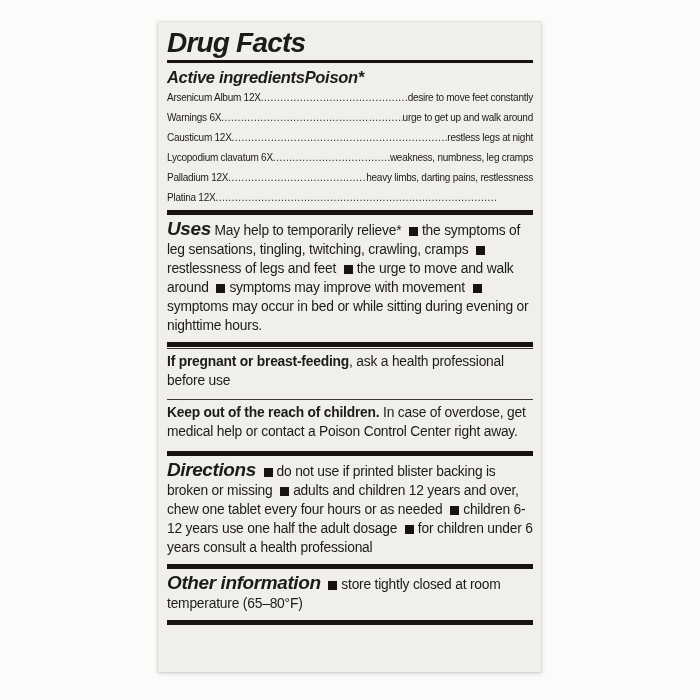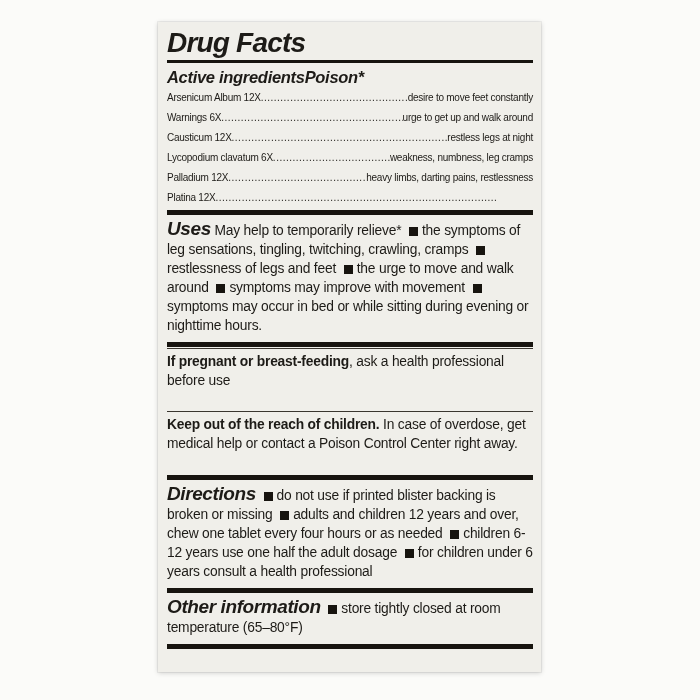--- a/index.html
+++ b/index.html
@@ -70,21 +70,21 @@
   }
   .ing-purpose { flex: 0 0 auto; text-align: right; }
 
   .sec {
     margin: 0;
     padding: 4px 0 5px;
     font-size: 13.8px;
     line-height: 19px;
     letter-spacing: -0.2px;
   }
-  .sec.tight { padding: 3px 0 20px; }
+  .sec.tight { padding: 3px 0 8px; }
   .hd {
     font-weight: bold;
     font-style: italic;
     font-size: 19px;
     letter-spacing: -0.4px;
   }
   .bold { font-weight: bold; }
   .sq {
     display: inline-block;
     width: 9px;

